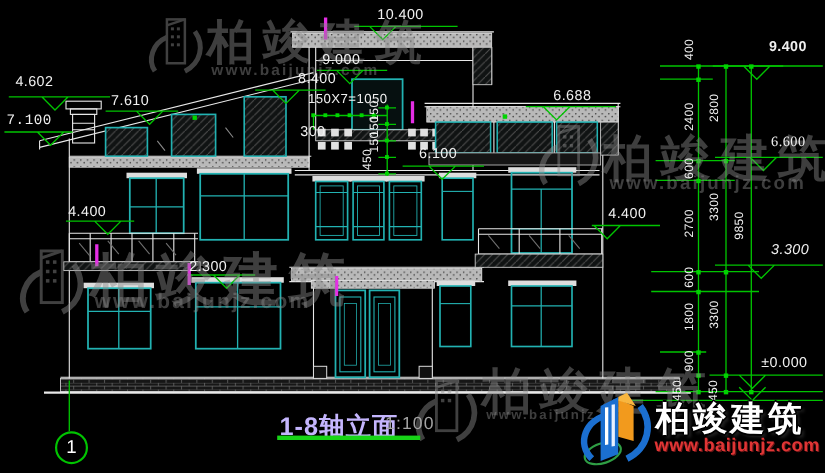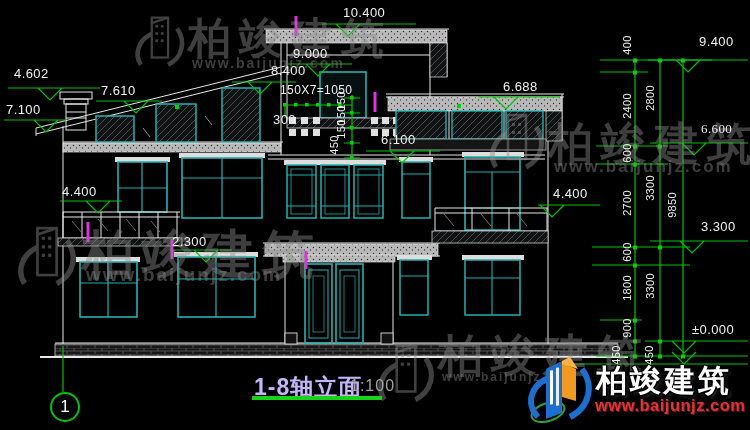--- a/index.html
+++ b/index.html
@@ -298,32 +298,32 @@
           <rect x="32" y="20" width="3" height="3"></rect>
         </g>
       <path d="M10,56 C2,44 8,28 22,22 M50,16 C60,30 56,48 40,56" stroke-width="5"></path>
     </g>
   </svg>
   <div class="wm wm-brand" style="left:438px;top:326px;font-size:45px;">柏竣建筑</div>
   <div class="wm wm-url" style="left:442px;top:370px;font-size:12px;">www.baijunjz.com</div>
 
   <div class="lbl" style="left:14px;top:66px;">4.602</div>
   <div class="lbl" style="left:101px;top:83px;">7.610</div>
-  <div class="lbl" style="left:6px;top:102px;">7.100</div>
+  <div class="lbl" style="left:6px;top:102px;font-family:Liberation Mono, monospace;">7.100</div>
   <div class="lbl" style="left:62px;top:184px;">4.400</div>
   <div class="lbl" style="left:172px;top:234px;">2.300</div>
   <div class="lbl" style="left:343px;top:5px;">10.400</div>
   <div class="lbl" style="left:293px;top:46px;text-align:center;">9.000</div>
   <div class="lbl" style="left:235px;top:63px;margin-left:36px;">8.400</div>
   <div class="lbl" style="left:381px;top:132px;">6.100</div>
   <div class="lbl" style="left:503px;top:79px;">6.688</div>
   <div class="lbl" style="left:553px;top:186px;">4.400</div>
-  <div class="lbl" style="left:699px;top:34px;">9.400</div>
+  <div class="lbl" style="left:699px;top:34px;font-weight:bold;">9.400</div>
   <div class="lbl" style="left:701px;top:121px;font-family:Liberation Serif, serif;">6.600</div>
-  <div class="lbl" style="left:701px;top:219px;">3.300</div>
+  <div class="lbl" style="left:701px;top:219px;font-style:italic;">3.300</div>
   <div class="lbl" style="left:692px;top:322px;">±0.000</div>
 
   <div class="lbl sm" style="left:280px;top:83px;">150X7=1050</div>
   <div class="lbl" style="left:273px;top:112px;">300</div>
   <div class="vlbl" style="left:319px;top:95px;">150</div>
   <div class="vlbl" style="left:319px;top:109px;">150</div>
   <div class="vlbl" style="left:319px;top:123px;">150</div>
   <div class="vlbl" style="left:312px;top:139px;">450</div>
 
   <div class="vlbl" style="left:605px;top:39px;">400</div>

